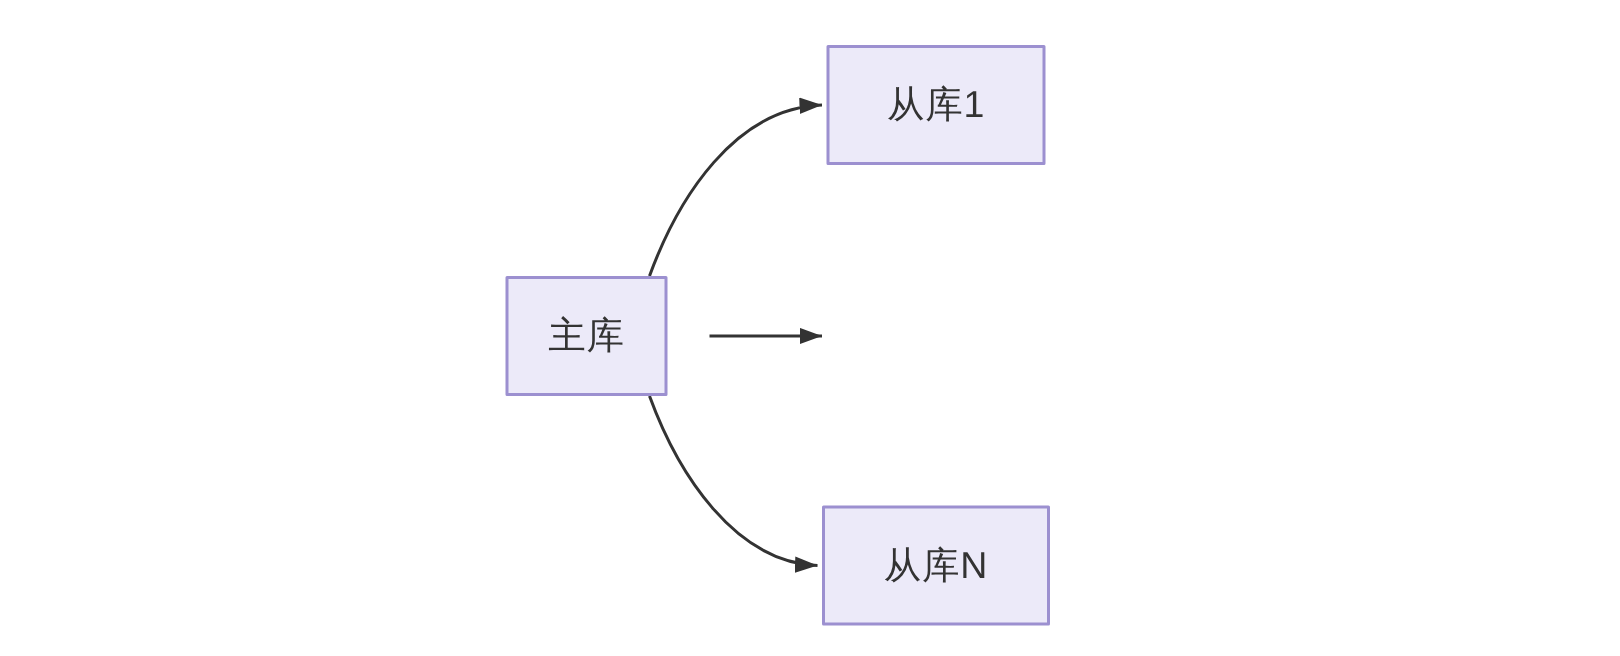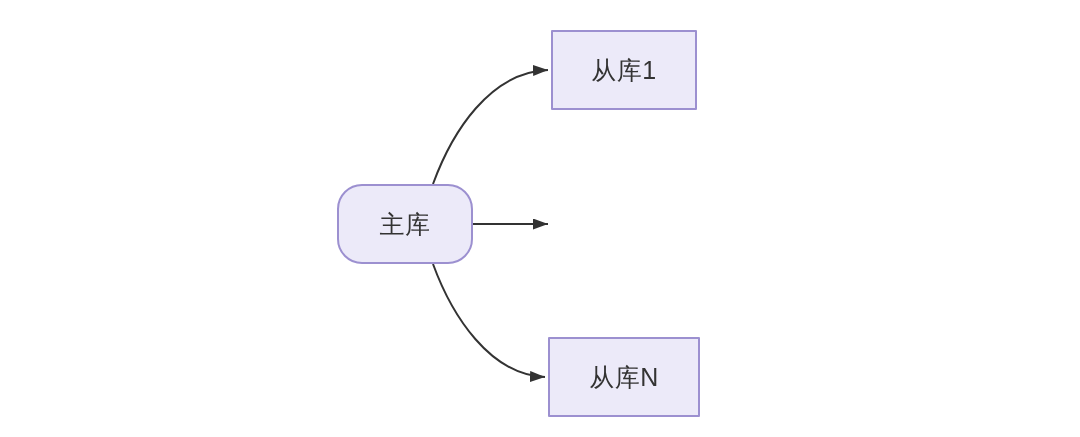--- a/index.html
+++ b/index.html
@@ -43,21 +43,21 @@
     border-radius: 1px;
   }
   .node-label {
     font-size: 25px;
     line-height: 1;
     color: var(--text);
     letter-spacing: 0.5px;
     white-space: nowrap;
     text-align: center;
   }
-  .node-master { left: 337px; top: 184px; width: 136px; height: 80px; border-radius: 25px; }
+  .node-master { left: 337px; top: 184px; width: 108px; height: 80px; }
   .node-slave1 { left: 551px; top: 30px;  width: 146px; height: 80px; }
   .node-slave2 { left: 550px; top: 184px; width: 148px; height: 80px; }
   .node-slaveN { left: 548px; top: 337px; width: 152px; height: 80px; }
 </style>
 </head>
 <body>
 
 <div class="canvas">
 
   <svg class="edges-layer" width="1080" height="437" viewBox="0 0 1080 437" xmlns="http://www.w3.org/2000/svg">

